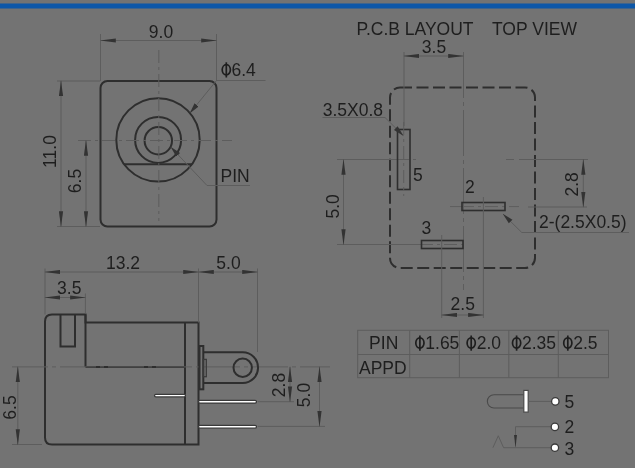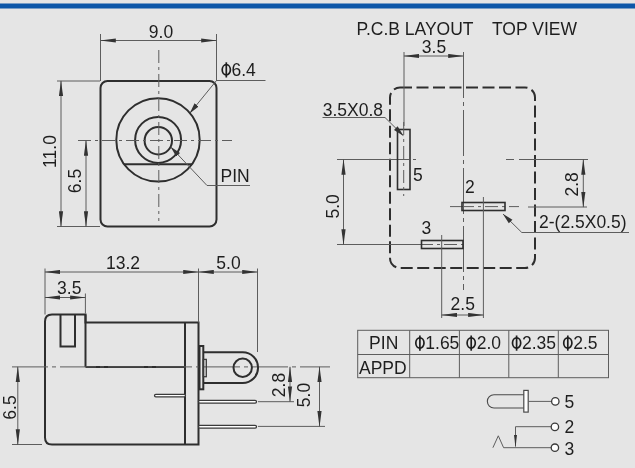--- a/index.html
+++ b/index.html
@@ -1,16 +1,16 @@
 <!DOCTYPE html>
 <html><head>
 <meta charset="utf-8">
 <style>
   html,body{margin:0;padding:0;background:#fff;}
-  #page{position:relative;width:635px;height:468px;background:#e5e5e5;overflow:hidden;
+  #page{position:relative;width:635px;height:468px;background:#737373;overflow:hidden;
         font-family:"Liberation Sans", sans-serif;}
   svg{position:absolute;left:0;top:0;}
   text{fill:#1e1e1e;font-family:"Liberation Sans", sans-serif;font-size:17.5px;}
   .t18{font-size:17.5px;}
   .o2{stroke:#2e2e2e;stroke-width:2;fill:none;}
   .o1{stroke:#3a3a3a;stroke-width:1.3;fill:none;}
   .o1f{stroke:#3a3a3a;stroke-width:1.3;fill:#fff;}
   .d{stroke:#5d5d5d;stroke-width:1;fill:none;}
   .cl{stroke:#5d5d5d;stroke-width:1;fill:none;stroke-dasharray:13 4 3 4;}
   .dash{stroke:#2e2e2e;stroke-width:2;fill:none;stroke-dasharray:12 4.5;}

